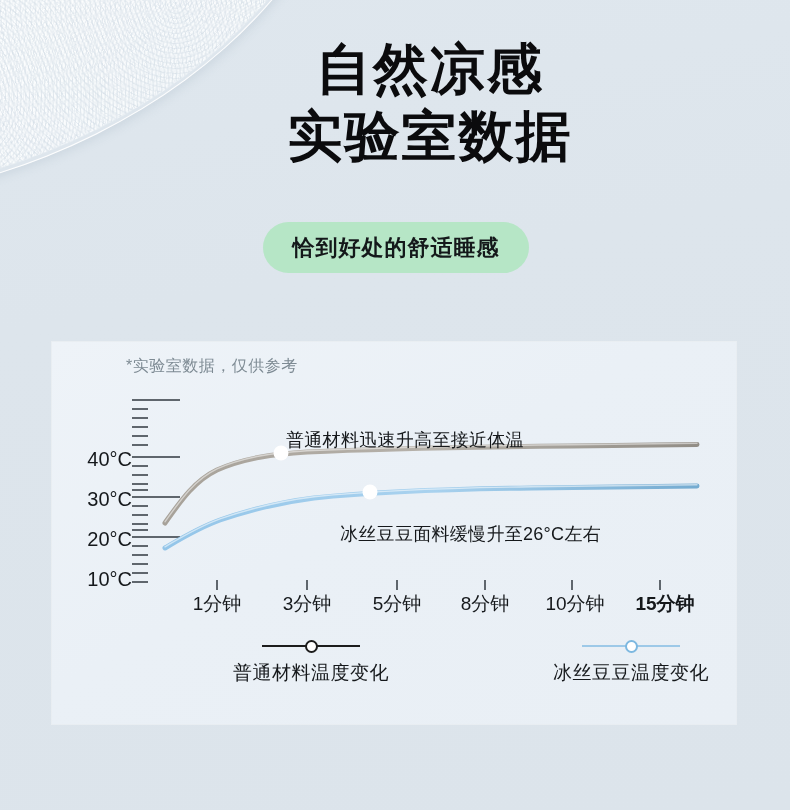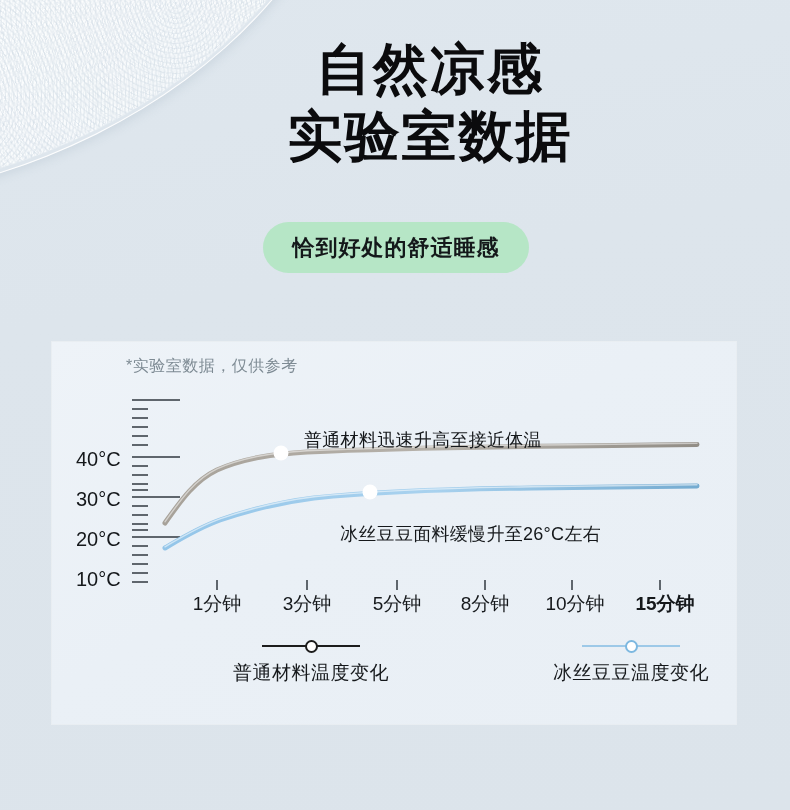--- a/index.html
+++ b/index.html
@@ -127,21 +127,21 @@
     top: 0;
     width: 684px;
     height: 382px;
   }
 
   
   .y-label {
     position: absolute;
     right: 0;
     width: 56px;
-    text-align: left;
+    text-align: right;
     font-size: 20px;
     color: #15181b;
     font-weight: 500;
     white-space: nowrap;
   }
   #y-labels {
     position: absolute;
     left: 24px;
     top: 0;
     width: 56px;
@@ -167,21 +167,21 @@
 
   
   .annotation {
     position: absolute;
     font-size: 18px;
     color: #15181b;
     font-weight: 500;
     white-space: nowrap;
     letter-spacing: 0.3px;
   }
-  #ann-normal { left: 252px; top: 86px; }
+  #ann-normal { left: 234px; top: 86px; }
   #ann-ice    { left: 288px; top: 180px; }
 
   
   #legend {
     position: absolute;
     left: 52px;
     top: 638px;
     width: 684px;
     height: 70px;
     display: flex;

